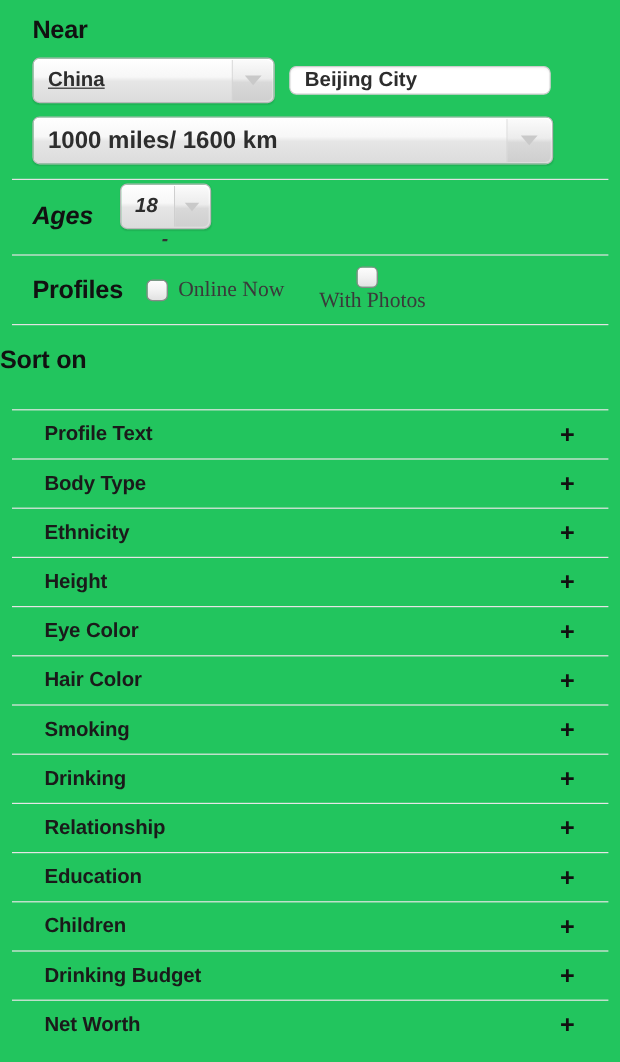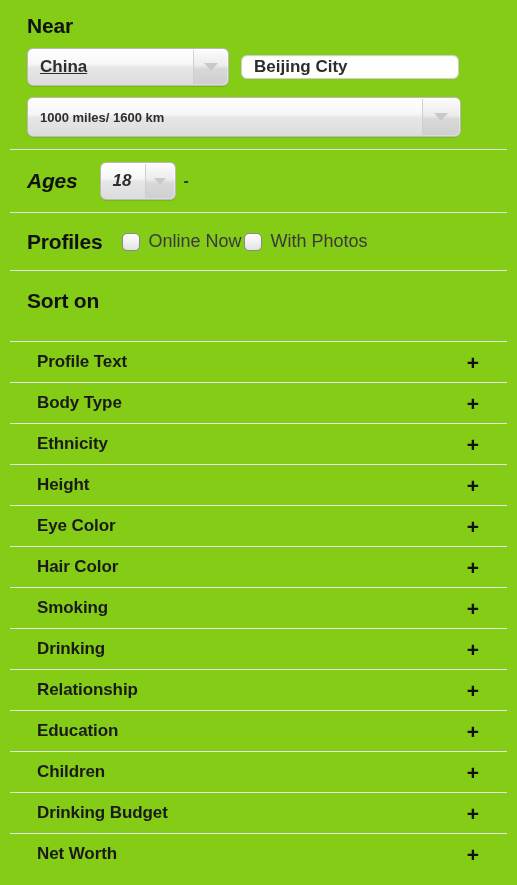--- a/index.html
+++ b/index.html
@@ -13,21 +13,21 @@
     font-family: "Liberation Sans", sans-serif;
     color: #222222;
     overflow: hidden;
     position: relative;
   }
 
   .page {
     width: 517px;
     height: 885px;
     box-sizing: border-box;
-    background: #84cc16;
+    background: #22c55e;
   }
 
   
   .section {
     padding: 0 10px;
     box-sizing: border-box;
   }
   .divider {
     height: 1px;
     background: #e3e3e3;
@@ -91,21 +91,21 @@
     content: "";
     width: 0; height: 0;
     border-left: 7px solid transparent;
     border-right: 7px solid transparent;
     border-top: 8px solid #c9c9c9;
   }
 
   .sel-country { width: 202px; }
   .sel-country .sel-text { padding-right: 40px; text-decoration: underline; }
   .sel-distance { width: 434px; height: 40px; }
-  .sel-distance .sel-text { padding-right: 44px; font-size: 13px; }
+  .sel-distance .sel-text { padding-right: 44px; font-size: 20px; }
   .sel-distance .sel-arrow { width: 36px; }
 
   
   .txt {
     box-sizing: border-box;
     width: 218px;
     height: 24px;
     margin-left: 12px;
     border: 1px solid #cdcdcd;
     border-radius: 6px;
@@ -130,20 +130,21 @@
   .inline-title {
     font-size: 21px;
     font-weight: bold;
     color: #111111;
     letter-spacing: -0.2px;
   }
   .ages-controls {
     display: flex;
     align-items: center;
     margin-left: 22px;
+    flex-direction: column;
   }
   .sel-age { width: 76px; }
   .sel-age .sel-text { padding-right: 34px; }
   .sel-age .sel-arrow { width: 28px; }
   .sel-age .sel-arrow::after {
     border-left-width: 6px;
     border-right-width: 6px;
     border-top-width: 7px;
   }
   .age-dash {
@@ -157,49 +158,49 @@
   .profiles-block {
     display: flex;
     align-items: center;
     height: 57px;
     padding-left: 27px;
   }
   .choice-group {
     display: flex;
     align-items: center;
     margin-left: 20px;
+    font-family: Liberation Serif, serif;
   }
   .choice {
     display: flex;
     align-items: center;
     cursor: pointer;
     user-select: none;
   }
-  .choice + .choice { margin-left: 3px; }
+  .choice + .choice { margin-left: 21px; flex-direction: column; }
   .cbox {
     width: 18px;
     height: 18px;
     box-sizing: border-box;
     border: 1px solid #898989;
     border-radius: 5px;
     background: linear-gradient(to bottom, #fdfdfd 0%, #f2f2f2 50%, #e2e2e2 100%);
     flex: 0 0 auto;
   }
   .choice-label {
     margin-left: 8px;
     font-size: 18px;
     color: #3a3a3a;
   }
 
   
   .sort-block {
     display: flex;
     align-items: center;
     height: 60px;
-    padding-left: 27px;
     justify-content: space-between;
   }
   .radio {
     width: 19px;
     height: 19px;
     box-sizing: border-box;
     border-radius: 50%;
     border: 1px solid #b4b4b4;
     background: linear-gradient(to bottom, #fbfbfb 0%, #eeeeee 60%, #e4e4e4 100%);
     flex: 0 0 auto;

